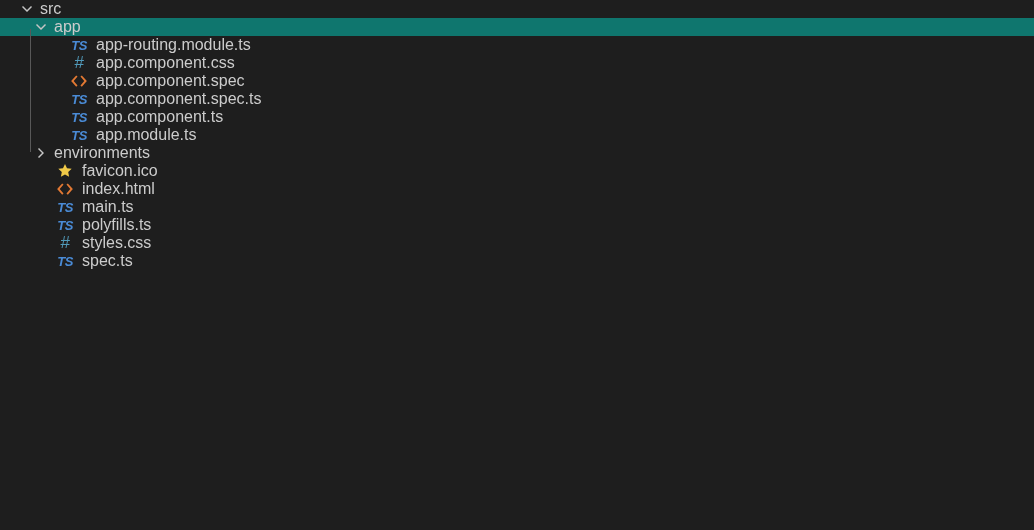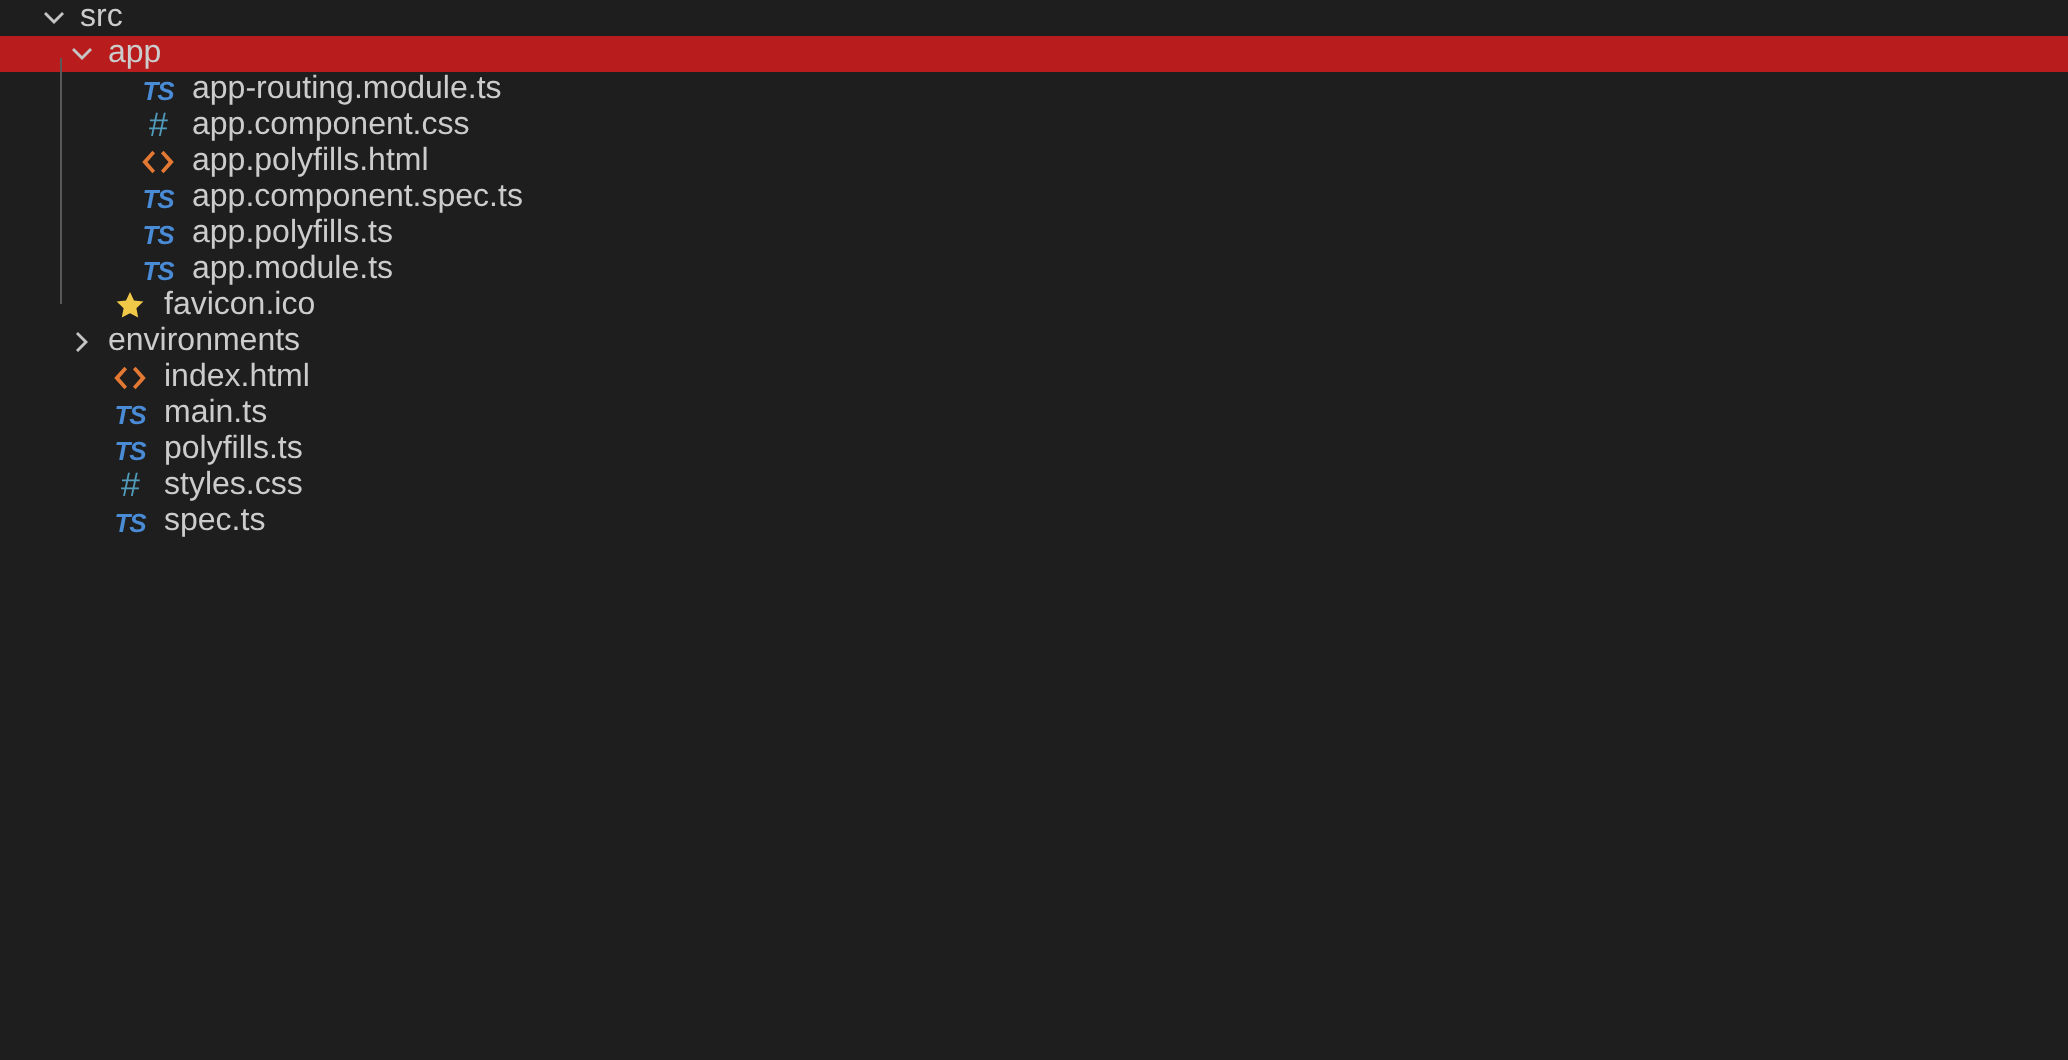--- a/index.html
+++ b/index.html
@@ -15,21 +15,21 @@
     }
     .tree-row {
       display: flex;
       align-items: center;
       height: 18px;
       cursor: pointer;
       position: relative;
       white-space: nowrap;
     }
     .tree-row.highlighted {
-      background: #b91c1c;
+      background: #0f766e;
     }
     .indent { display: inline-flex; flex: 0 0 auto; }
     .indent-cell { width: 14px; height: 33px; }
     .guide {
       border-left: 1px solid #585858;
     }
     .chevron {
       width: 22px;
       height: 22px;
       display: inline-flex;
@@ -116,21 +116,21 @@
         <span class="indent-cell guide"></span>
       </span>
       <span class="chevron blank">
         <svg viewBox="0 0 16 16"></svg>
       </span>
       <span class="file-icon code-icon">
         <svg width="18" height="18" viewBox="0 0 16 16">
           <path fill="#e37933" d="M5.5 3L1 8l4.5 5 1.2-1.1L3.3 8l3.4-3.9L5.5 3zM10.5 3l-1.2 1.1L12.7 8l-3.4 3.9L10.5 13 15 8l-4.5-5z"></path>
         </svg>
       </span>
-      <span class="label">app.polyfills.html</span>
+      <span class="label">app.component.spec</span>
     </div>
     <div class="tree-row">
       <span style="width: 16px; display: inline-block;"></span>
       <span class="indent">
         <span class="indent-cell"></span>
         <span class="indent-cell guide"></span>
       </span>
       <span class="chevron blank">
         <svg viewBox="0 0 16 16"></svg>
       </span>
@@ -140,33 +140,45 @@
     <div class="tree-row">
       <span style="width: 16px; display: inline-block;"></span>
       <span class="indent">
         <span class="indent-cell"></span>
         <span class="indent-cell guide"></span>
       </span>
       <span class="chevron blank">
         <svg viewBox="0 0 16 16"></svg>
       </span>
       <span class="file-icon ts-icon">TS</span>
-      <span class="label">app.polyfills.ts</span>
+      <span class="label">app.component.ts</span>
     </div>
     <div class="tree-row">
       <span style="width: 16px; display: inline-block;"></span>
       <span class="indent">
         <span class="indent-cell"></span>
         <span class="indent-cell guide"></span>
       </span>
       <span class="chevron blank">
         <svg viewBox="0 0 16 16"></svg>
       </span>
       <span class="file-icon ts-icon">TS</span>
       <span class="label">app.module.ts</span>
+    </div>
+    <div class="tree-row">
+      <span style="width: 16px; display: inline-block;"></span>
+      <span class="indent">
+        <span class="indent-cell"></span>
+      </span>
+      <span class="chevron">
+        <svg viewBox="0 0 16 16">
+          <path d="M6 3l5 5-5 5-1-1 4-4-4-4z"></path>
+        </svg>
+      </span>
+      <span class="label">environments</span>
     </div>
     <div class="tree-row">
       <span style="width: 16px; display: inline-block;"></span>
       <span class="indent">
         <span class="indent-cell"></span>
       </span>
       <span class="chevron blank">
         <svg viewBox="0 0 16 16"></svg>
       </span>
       <span class="file-icon star-icon">
@@ -174,32 +186,20 @@
           <path fill="#f0c948" d="M8 1l2 4.3 4.7.5-3.5 3.3.9 4.7L8 11.6l-4.1 2.2.9-4.7L1.3 5.8 6 5.3 8 1z"></path>
         </svg>
       </span>
       <span class="label">favicon.ico</span>
     </div>
     <div class="tree-row">
       <span style="width: 16px; display: inline-block;"></span>
       <span class="indent">
         <span class="indent-cell"></span>
       </span>
-      <span class="chevron">
-        <svg viewBox="0 0 16 16">
-          <path d="M6 3l5 5-5 5-1-1 4-4-4-4z"></path>
-        </svg>
-      </span>
-      <span class="label">environments</span>
-    </div>
-    <div class="tree-row">
-      <span style="width: 16px; display: inline-block;"></span>
-      <span class="indent">
-        <span class="indent-cell"></span>
-      </span>
       <span class="chevron blank">
         <svg viewBox="0 0 16 16"></svg>
       </span>
       <span class="file-icon code-icon">
         <svg width="18" height="18" viewBox="0 0 16 16">
           <path fill="#e37933" d="M5.5 3L1 8l4.5 5 1.2-1.1L3.3 8l3.4-3.9L5.5 3zM10.5 3l-1.2 1.1L12.7 8l-3.4 3.9L10.5 13 15 8l-4.5-5z"></path>
         </svg>
       </span>
       <span class="label">index.html</span>
     </div>

